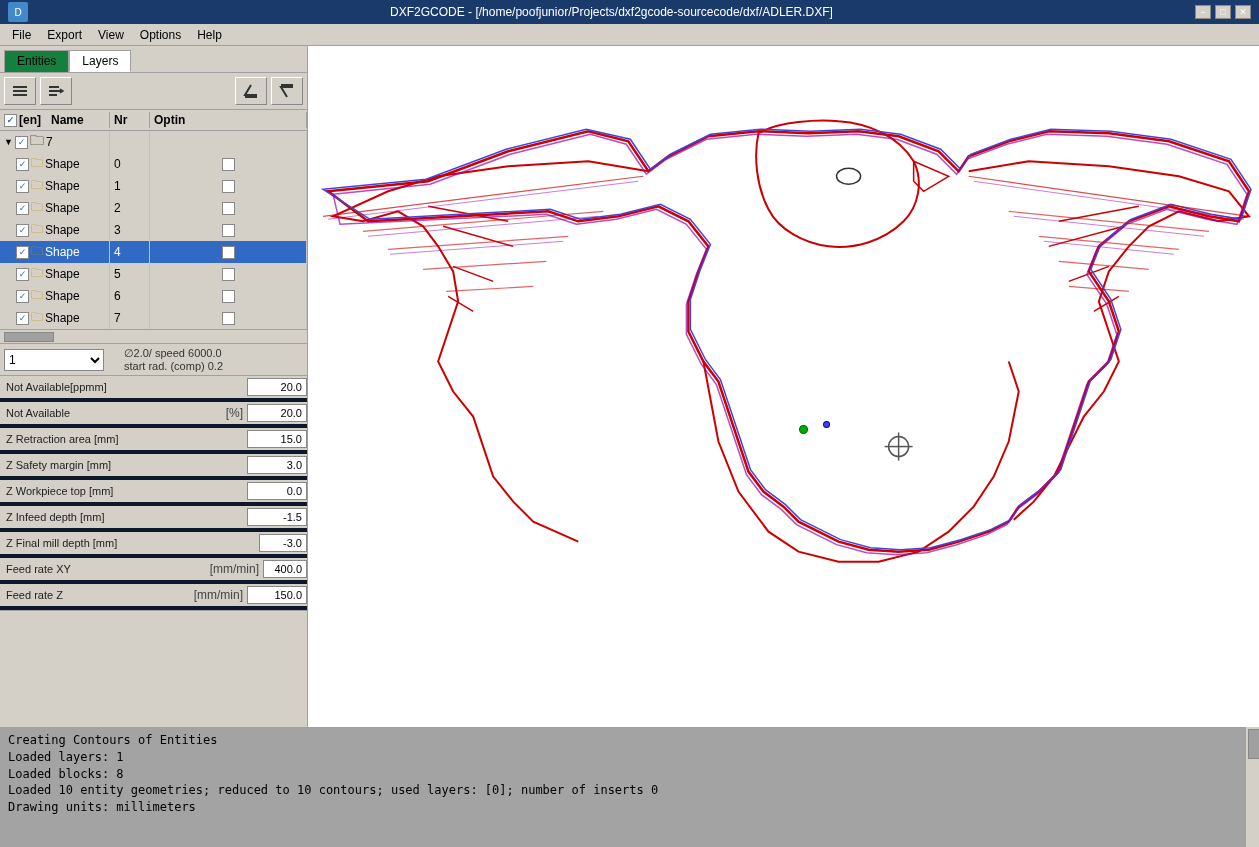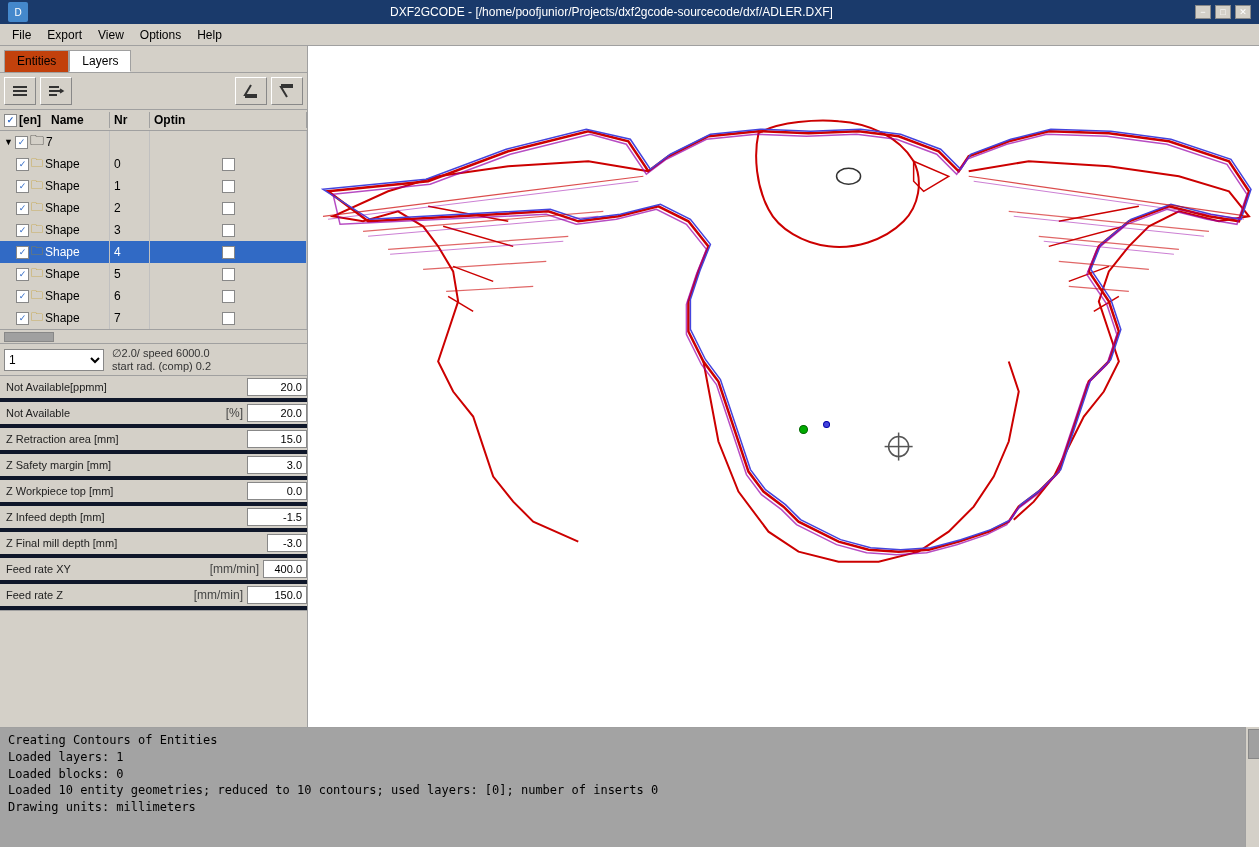--- a/index.html
+++ b/index.html
@@ -68,21 +68,21 @@
     
     #tabs {
       display: flex;
       background: #d4d0c8;
       padding: 4px 4px 0;
       border-bottom: 1px solid #a0a0a0;
     }
     .tab {
       padding: 3px 12px;
       border: 1px solid #a0a0a0;
-      background: #c2410c;
+      background: #15803d;
       cursor: pointer;
       font-size: 12px;
       border-bottom: none;
     }
     .tab.active {
       background: #ffffff;
       border-bottom: 1px solid white;
       z-index: 1;
     }
     
@@ -403,21 +403,21 @@
         </div>
       </div>
 
       <div id="properties">
         <div class="prop-select-row">
           <select class="prop-select">
             <option>1</option>
             <option>2</option>
             <option>3</option>
           </select>
-          <div style="margin-left:8px;font-size:11px;color:#333;">
+          <div style="margin-left:20px;font-size:11px;color:#333;">
             <div>∅2.0/ speed 6000.0</div>
             <div>start rad. (comp) 0.2</div>
           </div>
         </div>
         <div id="prop-rows">
             <div class="prop-row">
     <div class="prop-label" style="font-size:11px;">Not Available[ppmm]</div>
 
     <input type="text" class="prop-value" value="20.0" style="width: 60px; font-size: 11px;">
   </div>
@@ -442,21 +442,21 @@
     <input type="text" class="prop-value" value="0.0" style="width: 60px; font-size: 11px;">
   </div>
             <div class="prop-row">
     <div class="prop-label" style="font-size:11px;">Z Infeed depth     [mm]</div>
 
     <input type="text" class="prop-value" value="-1.5" style="width: 60px; font-size: 11px;">
   </div>
             <div class="prop-row">
     <div class="prop-label" style="font-size:11px;">Z Final mill depth [mm]</div>
 
-    <input type="text" class="prop-value" value="-3.0" style="width: 40px; font-size: 11px;">
+    <input type="text" class="prop-value" value="-3.0" style="width: 48px; font-size: 11px;">
   </div>
             <div class="prop-row">
     <div class="prop-label" style="font-size:11px;">Feed rate
 XY</div>
     <span class="prop-unit">[mm/min]</span>
     <input type="text" class="prop-value" value="400.0" style="width: 44px; font-size: 11px;">
   </div>
             <div class="prop-row">
     <div class="prop-label" style="font-size:11px;">Feed rate Z</div>
     <span class="prop-unit">[mm/min]</span>
@@ -579,21 +579,21 @@
         </g>
       </svg>
     </div>
   </div>
 
   <div id="bottom-area">
     <div id="log-content">
       <div id="log-area">
           <div>Creating Contours of Entities</div>
           <div>Loaded layers: 1</div>
-          <div>Loaded blocks: 0</div>
+          <div>Loaded blocks: 8</div>
           <div>Loaded 10 entity geometries; reduced to 10 contours; used layers: [0]; number of inserts 0</div>
           <div>Drawing units: millimeters</div>
         </div>
     </div>
     <div style="width:14px;background:#d4d0c8;border-left:1px solid #a0a0a0;">
       <div style="width:12px;height:30px;background:#a0a0a0;margin:2px;border:1px solid #888;"></div>
     </div>
   </div>
 </div>
 

